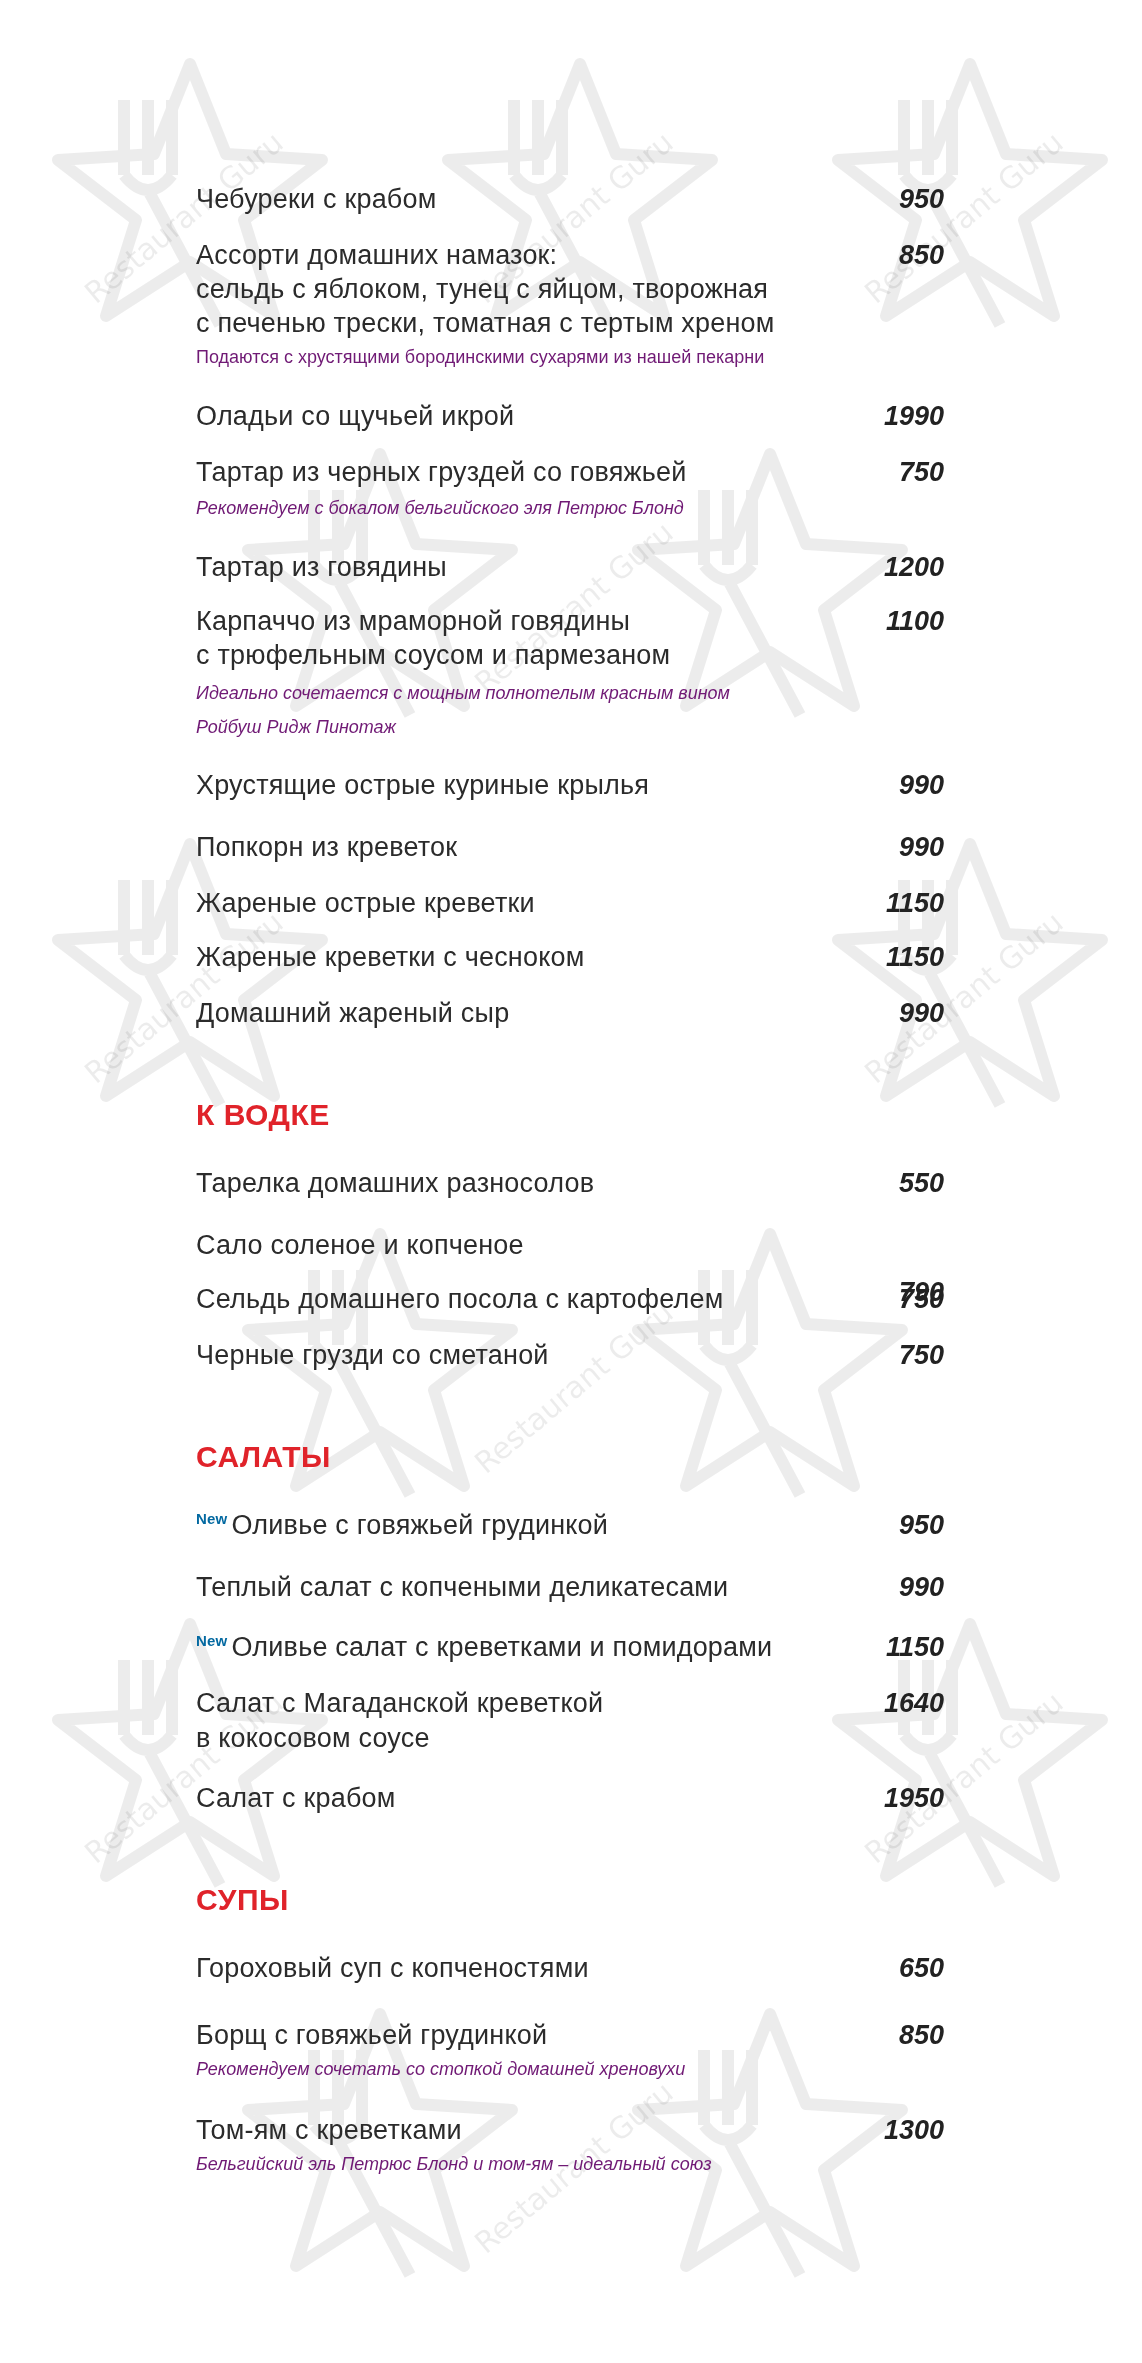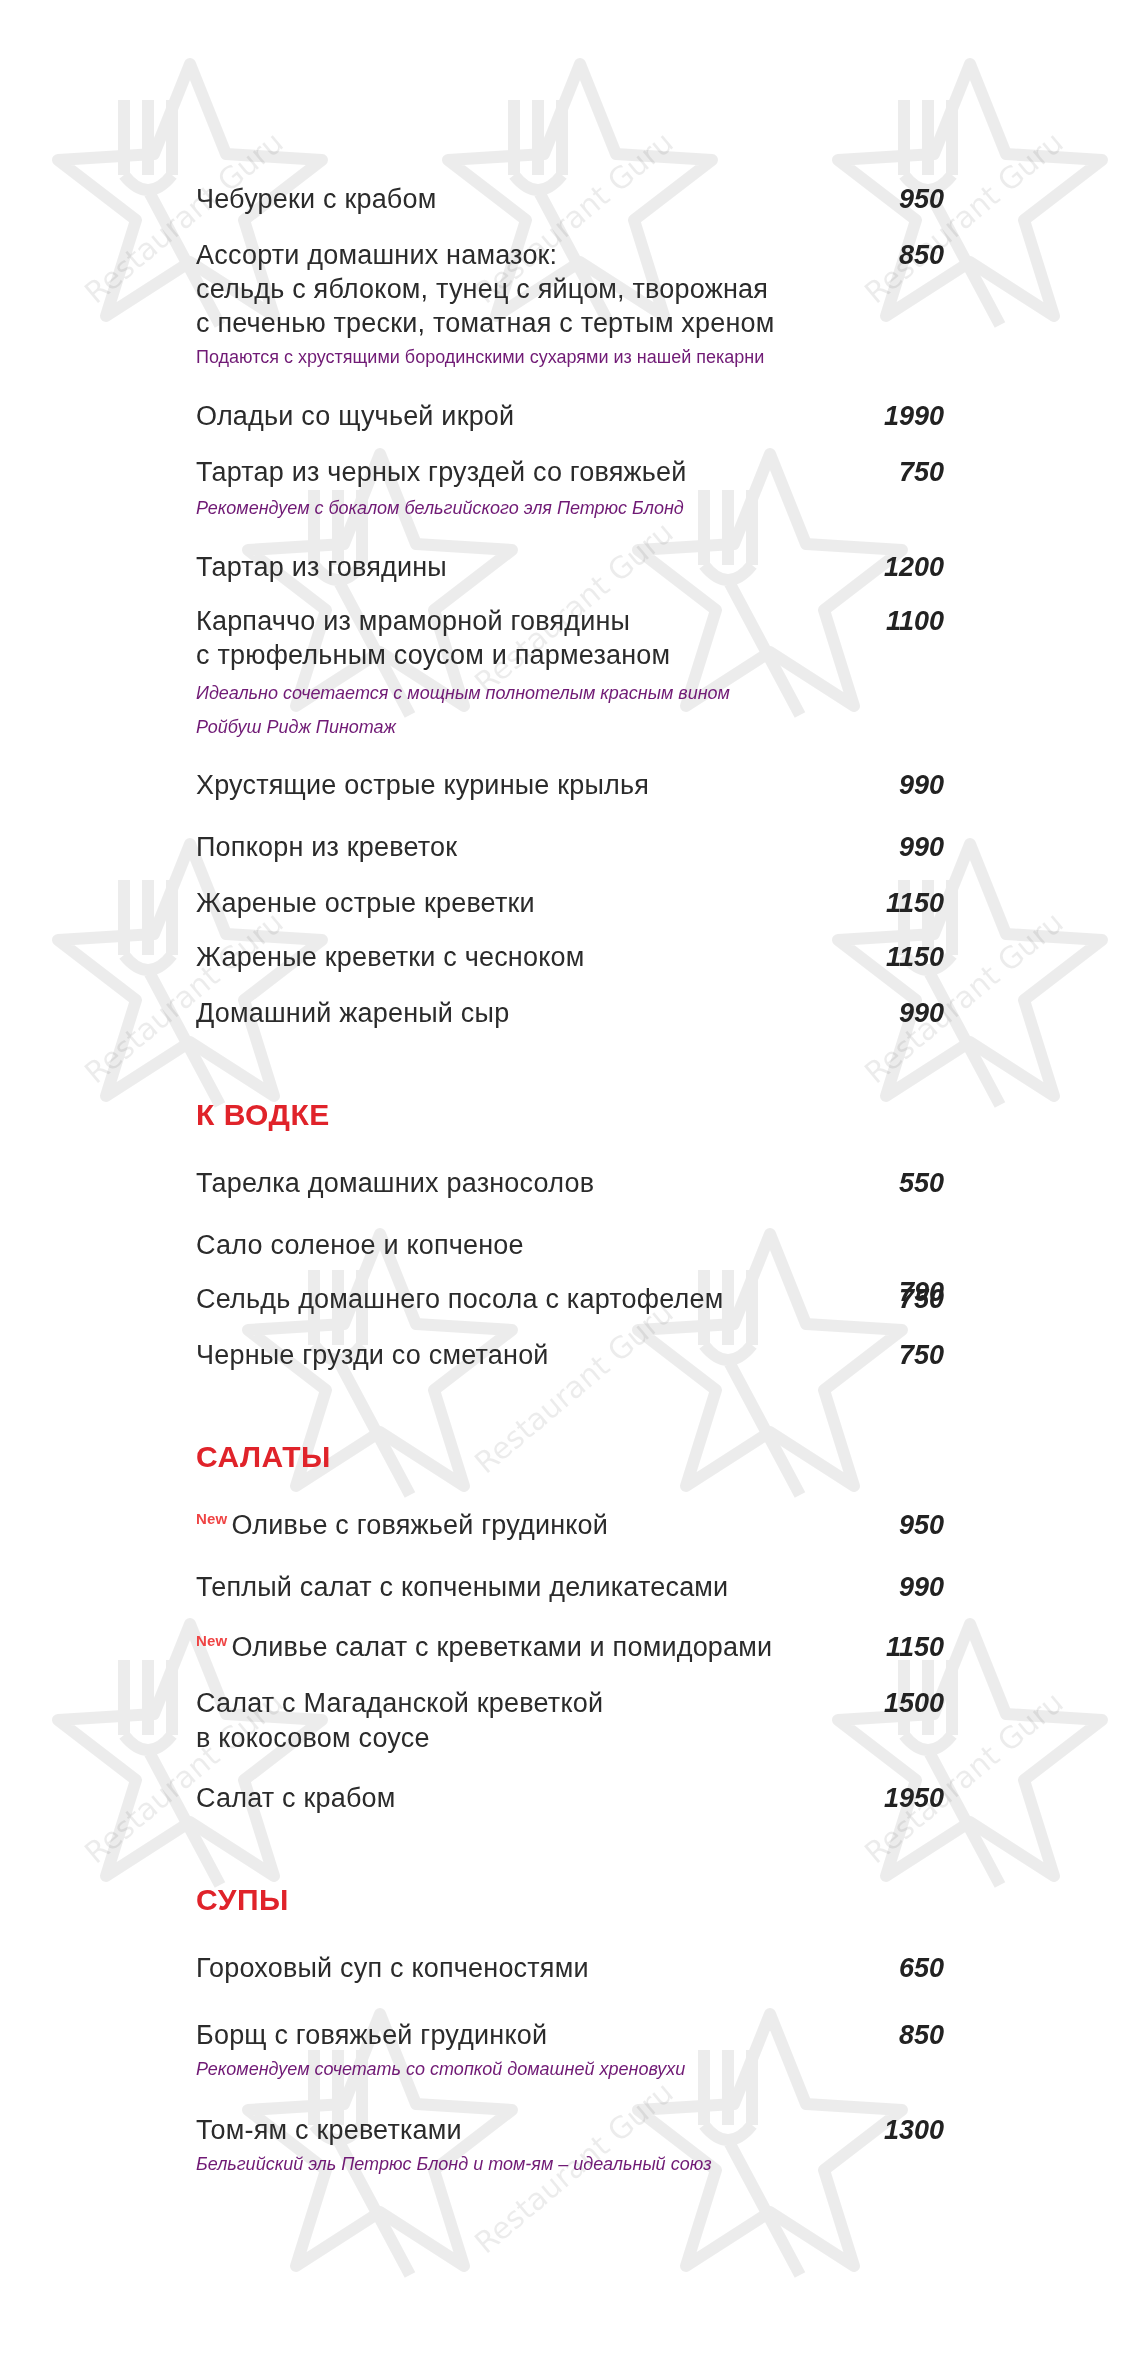--- a/index.html
+++ b/index.html
@@ -9,21 +9,21 @@
   }
   .wm { position:absolute; width:300px; height:300px; opacity:0.07; pointer-events:none; }
   .wm svg { width:100%; height:100%; }
   .wm-text { position:absolute; font-family:"DejaVu Sans", sans-serif; font-size:30px; color:#000; opacity:0.07; transform:rotate(-40deg); white-space:nowrap; pointer-events:none; }
   .line { position:absolute; left:196px; transform:translateY(-50%); white-space:nowrap; }
   .name { font-size:27px; font-weight:300; color:#2b2b2b; letter-spacing:0.2px; }
   .note { font-size:18px; font-style:italic; color:#701a75; }
   .note.up { font-style:normal; font-size:18px; }
   .price { position:absolute; right:198px; transform:translateY(-50%); font-size:27px; font-weight:700; color:#222;font-style:italic; }
   .section { position:absolute; left:196px; transform:translateY(-50%); font-size:30px; font-weight:700; color:#e0232a; letter-spacing:0.5px; }
-  .badge { font-size:15px; font-weight:700; color:#ef4444; vertical-align:10px; margin-right:4px; }
+  .badge { font-size:15px; font-weight:700; color:#0369a1; vertical-align:10px; margin-right:4px; }
 </style>
 </head>
 <body>
 
 <div>
   <div class="wm" style="left:40px;top:40px"><svg viewBox="0 0 100 100">
         <path d="M50 8 L62 38 L94 40 L68 60 L78 92 L50 74 L22 92 L32 60 L6 40 L38 38 Z" fill="none" stroke="#000" stroke-width="4" stroke-linejoin="round"></path>
         <path d="M28 20 L28 45 M36 20 L36 45 M44 20 L44 45 M28 45 Q36 55 44 45 M36 50 L60 95" stroke="#000" stroke-width="4" fill="none"></path>
       </svg></div>
   <div class="wm" style="left:430px;top:40px"><svg viewBox="0 0 100 100">
@@ -143,21 +143,21 @@
 <div>
   <div class="section" style="top:1457px">САЛАТЫ</div>
   <div class="line name" style="top:1525px"><span class="badge">New</span><span>Оливье с говяжьей грудинкой</span></div>
   <div class="price" style="top:1525px">950</div>
   <div class="line name" style="top:1587px">Теплый салат с копчеными деликатесами</div>
   <div class="price" style="top:1587px">990</div>
   <div class="line name" style="top:1647px"><span class="badge">New</span><span>Оливье салат с креветками и помидорами</span></div>
   <div class="price" style="top:1647px">1150</div>
   <div class="line name" style="top:1703px">Салат с Магаданской креветкой</div>
   <div class="line name" style="top:1738px">в кокосовом соусе</div>
-  <div class="price" style="top:1703px">1500</div>
+  <div class="price" style="top:1703px">1640</div>
   <div class="line name" style="top:1798px">Салат с крабом</div>
   <div class="price" style="top:1798px">1950</div>
 </div>
 
 <div>
   <div class="section" style="top:1900px">СУПЫ</div>
   <div class="line name" style="top:1968px">Гороховый суп с копченостями</div>
   <div class="price" style="top:1968px">650</div>
   <div class="line name" style="top:2035px">Борщ с говяжьей грудинкой</div>
   <div class="price" style="top:2035px">850</div>

